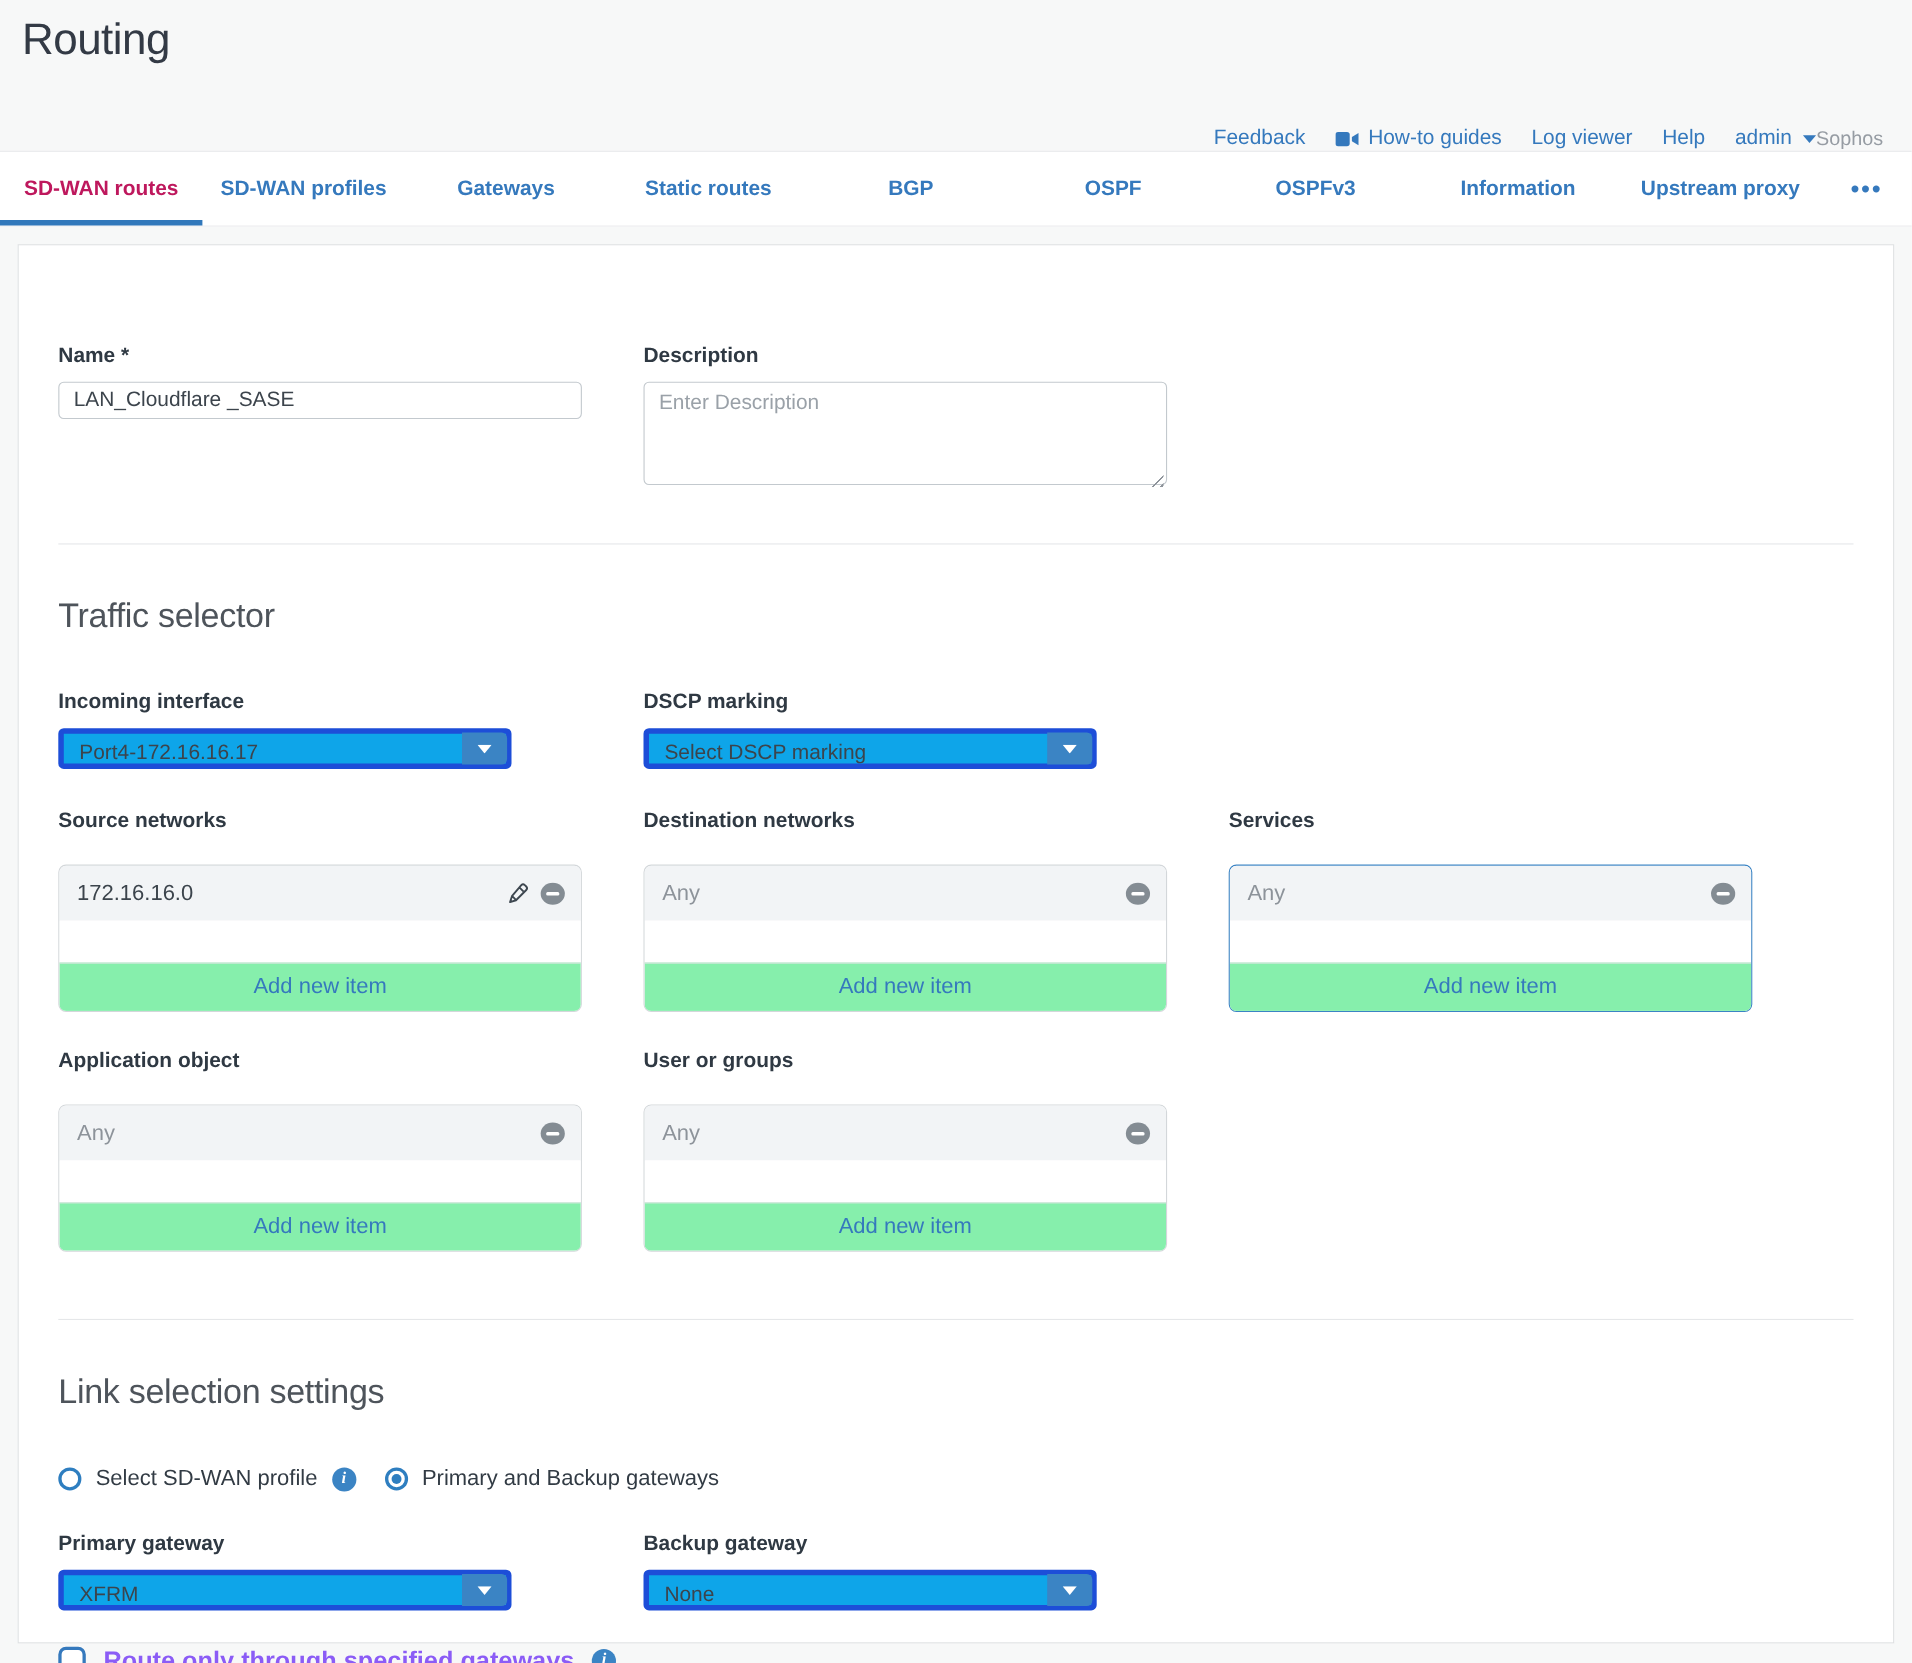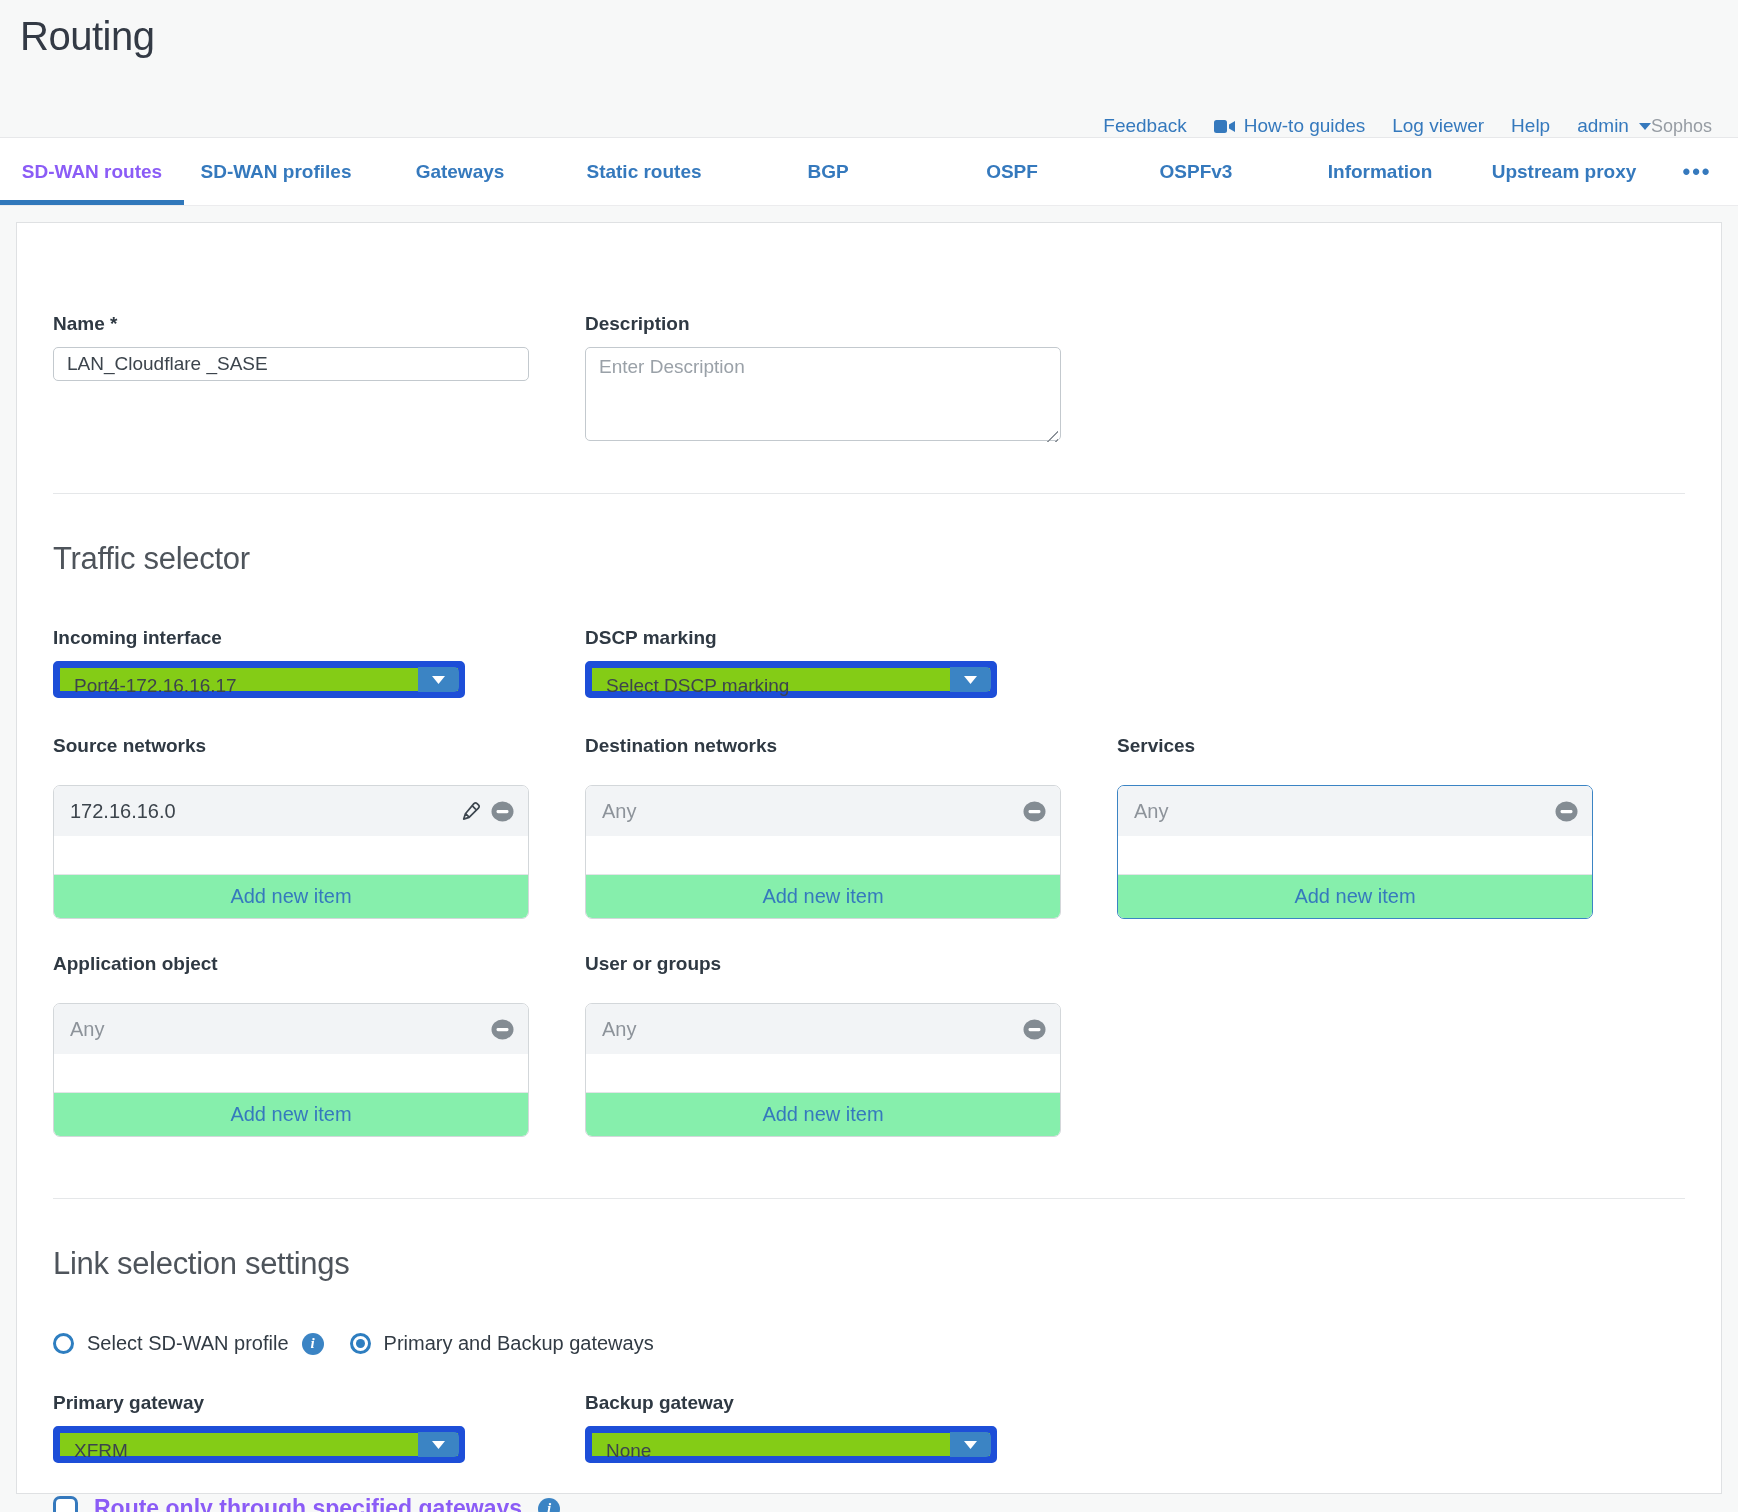--- a/index.html
+++ b/index.html
@@ -36,21 +36,21 @@
   .tab-bar {
     background:#ffffff; height:69px;
     border-top:1px solid #e7e8ea; border-bottom:1px solid #ececee;
     display:flex; align-items:stretch;
   }
   .tab {
     flex:0 0 184px; display:flex; align-items:center; justify-content:center;
     font-size:19px; font-weight:700; color:#3579bd; cursor:pointer;
     position:relative;
   }
-  .tab.active { color:#8b5cf6;text-align:center; }
+  .tab.active { color:#be185d;text-align:center; }
   .tab.active::after {
     content:""; position:absolute; left:0; right:0; bottom:0; height:5px; background:#3178bb;
   }
   .tab-more { flex:1 1 auto; font-size:22px; letter-spacing:2px; display:flex; align-items:center; justify-content:center; color:#3579bd; cursor:pointer; font-weight:700; }
 
   
   .card {
     margin:16px 16px 0 16px;
     background:#fff; border:1px solid #dfe1e3;
     height:1272px;
@@ -83,21 +83,21 @@
 
   .divider { border:none; border-top:1px solid #e5e7e9; margin:48px 0 0 0; }
 
   .section-heading {
     font-size:31px; font-weight:300; color:#4e545b; letter-spacing:-0.3px;
   }
 
   
   .select {
     position:relative; width:412px; height:37px;
-    border:7px solid #1d4ed8; border-radius:5px; background:#84cc16; cursor:pointer;
+    border:5px solid #1d4ed8; border-radius:5px; background:#0ea5e9; cursor:pointer;
   }
   .select-value {
     font-size:19px; color:#3c444c; line-height:35px; padding:0 50px 0 14px;
     white-space:nowrap; overflow:hidden;
   }
   .select-btn {
     position:absolute; top:-1px; right:-1px; bottom:-1px; width:41px;
     background:#3b84c4; border-radius:0 5px 5px 0;
     display:flex; align-items:center; justify-content:center;
   }

